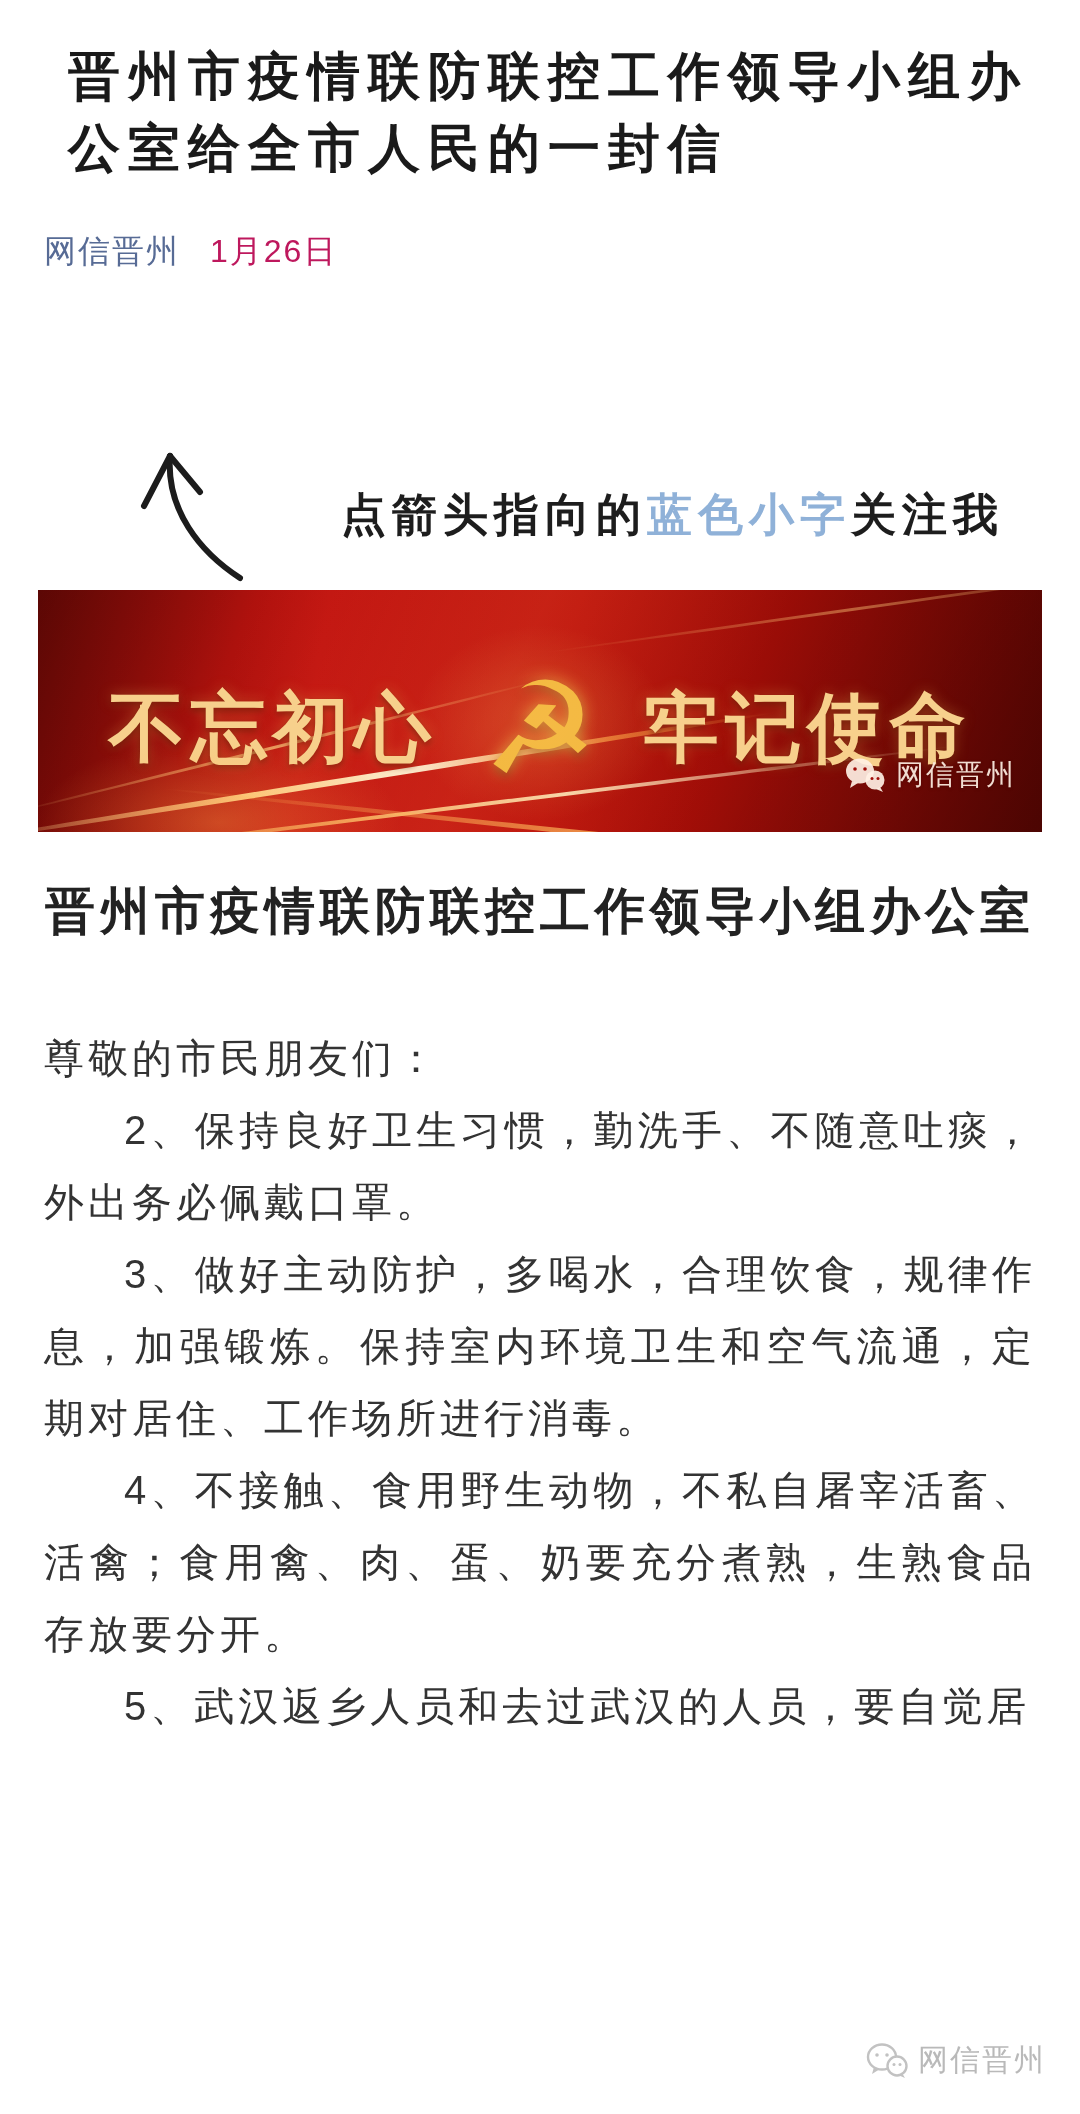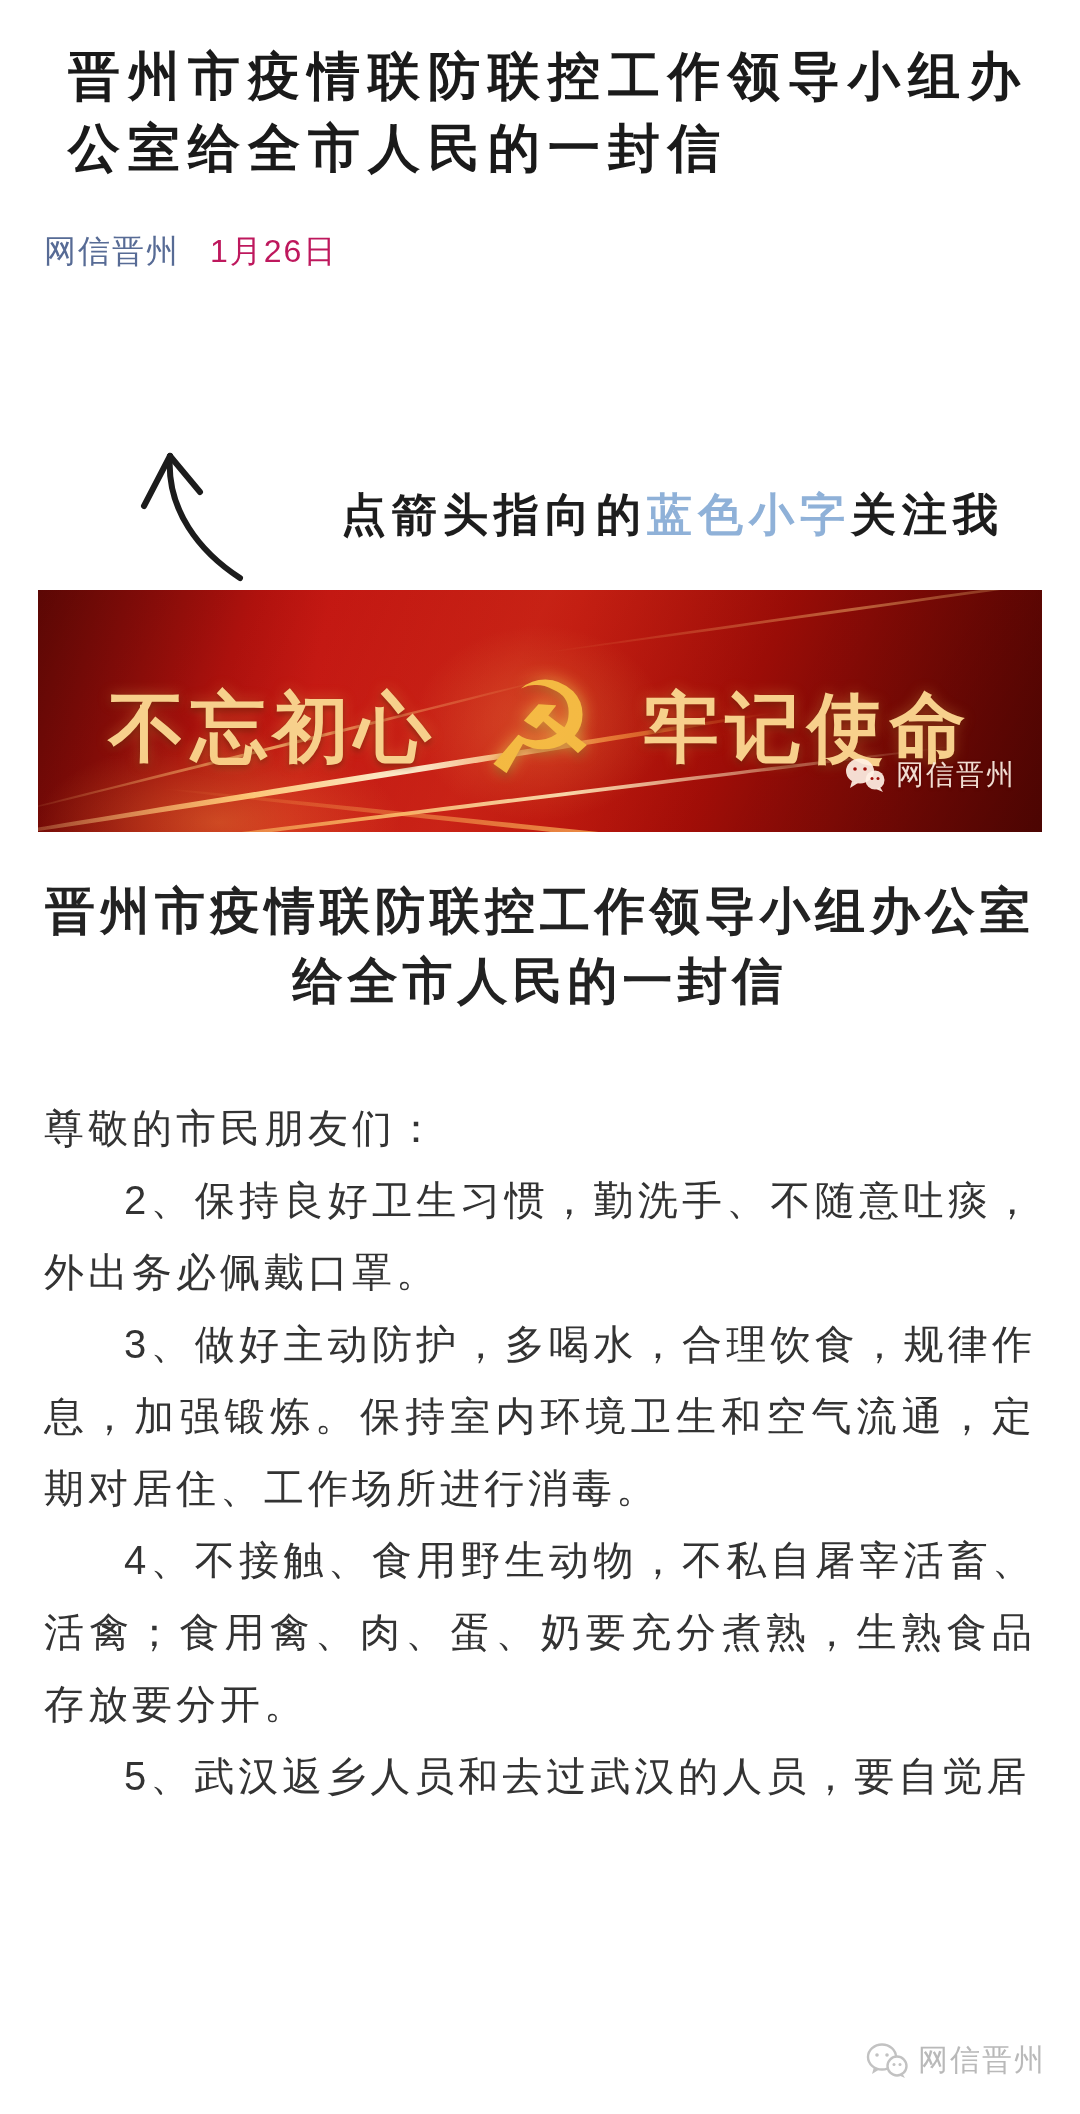--- a/index.html
+++ b/index.html
@@ -148,21 +148,20 @@
       <circle cx="28" cy="21.5" r="1.5" fill="#a00d0a"></circle>
       <circle cx="34" cy="21.5" r="1.5" fill="#a00d0a"></circle>
     </svg>
     <span>网信晋州</span>
   </div>
 </div>
 
 <div class="article">
   <div class="heading">
     <div>晋州市疫情联防联控工作领导小组办公室</div>
-    <div>给全市人民的一封信</div>
   </div>
 
   <div class="body-text">
     <p>尊敬的市民朋友们：</p>
     <p class="indent">2、保持良好卫生习惯，勤洗手、不随意吐痰，外出务必佩戴口罩。</p>
     <p class="indent">3、做好主动防护，多喝水，合理饮食，规律作息，加强锻炼。保持室内环境卫生和空气流通，定期对居住、工作场所进行消毒。</p>
     <p class="indent">4、不接触、食用野生动物，不私自屠宰活畜、活禽；食用禽、肉、蛋、奶要充分煮熟，生熟食品存放要分开。</p>
     <p class="indent">5、武汉返乡人员和去过武汉的人员，要自觉居</p>
   </div>
 </div>

